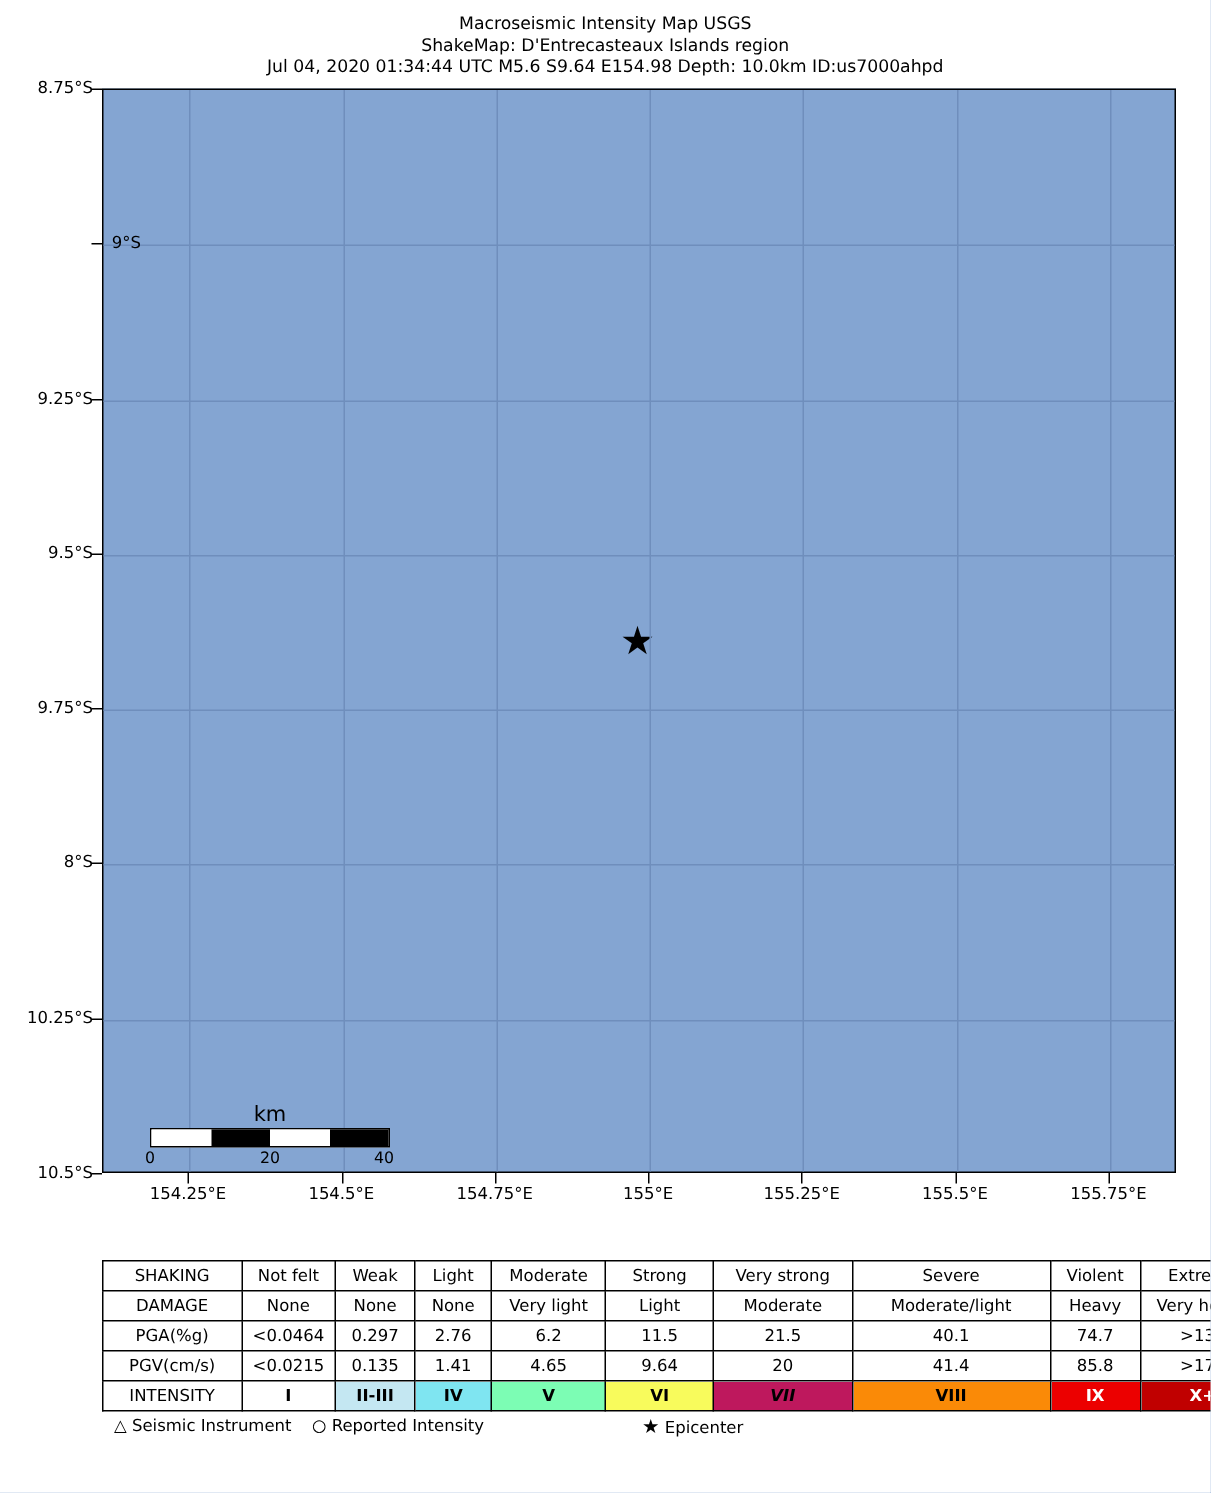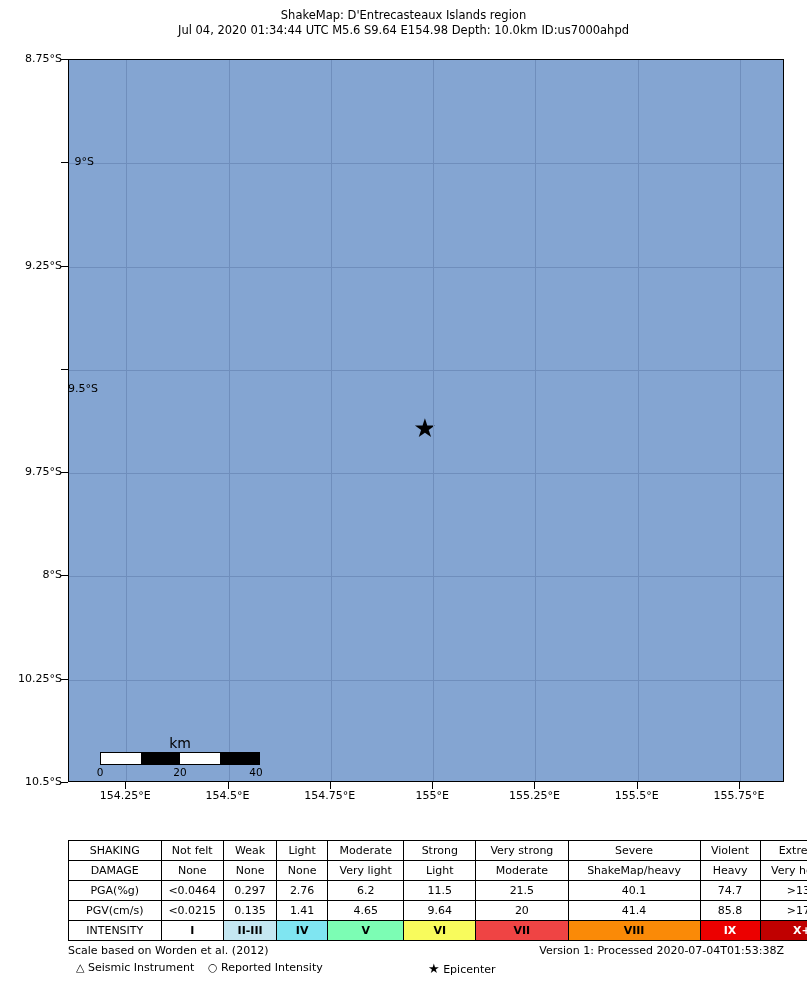--- a/index.html
+++ b/index.html
@@ -191,20 +191,21 @@
   }
   .sym { font-size: 11px; }
   .sym-star { font-size: 13px; }
 </style>
 </head>
 <body>
 
 <div class="page">
 
   <div class="titles">
+    <div class="title-line">Macroseismic Intensity Map USGS</div>
     <div class="title-line">ShakeMap: D'Entrecasteaux Islands region</div>
     <div class="title-line">Jul 04, 2020 01:34:44 UTC M5.6 S9.64 E154.98 Depth: 10.0km ID:us7000ahpd</div>
   </div>
 
   <div class="map-frame" id="map-frame">
     <div class="epicenter" id="epicenter-star" style="left: 355.954px; top: 367.697px;">★</div>
   <div class="grid-line-h" style="top: 103.286px;"></div>
       <div class="grid-line-h" style="top: 206.571px;"></div>
       <div class="grid-line-h" style="top: 309.857px;"></div>
       <div class="grid-line-h" style="top: 413.143px;"></div>
@@ -220,21 +221,21 @@
     </div>
 
   <div id="axes">
       <div class="ytick" style="top: 59px;"></div>
       <div class="ylabel-wrap" style="top: 52px;">8.75°S</div>
       <div class="ytick" style="top: 162.286px;"></div>
       <div class="ylabel-wrap" style="top: 155.286px; padding-left: 32px;">9°S</div>
       <div class="ytick" style="top: 265.571px;"></div>
       <div class="ylabel-wrap" style="top: 258.571px;">9.25°S</div>
       <div class="ytick" style="top: 368.857px;"></div>
-      <div class="ylabel-wrap" style="top: 382px; padding-left: 36px;">9.5°S</div>
+      <div class="ylabel-wrap" style="top: 362px;">9.5°S</div>
       <div class="ytick" style="top: 472.143px;"></div>
       <div class="ylabel-wrap" style="top: 465.143px;">9.75°S</div>
       <div class="ytick" style="top: 575.429px;"></div>
       <div class="ylabel-wrap" style="top: 568.429px;">8°S</div>
       <div class="ytick" style="top: 678.714px;"></div>
       <div class="ylabel-wrap" style="top: 671.714px;">10.25°S</div>
       <div class="ytick" style="top: 782px;"></div>
       <div class="ylabel-wrap" style="top: 775px;">10.5°S</div>
       <div class="xtick" style="left: 125.28px;"></div>
       <div class="xlabel-wrap" style="left: 125.28px;">154.25°E</div>
@@ -294,21 +295,21 @@
           <td>Extreme</td>
         </tr>
         <tr>
           <td class="rowlab">DAMAGE</td>
           <td>None</td>
           <td>None</td>
           <td>None</td>
           <td>Very light</td>
           <td>Light</td>
           <td>Moderate</td>
-          <td>ShakeMap/heavy</td>
+          <td>Moderate/light</td>
           <td>Heavy</td>
           <td>Very heavy</td>
         </tr>
         <tr>
           <td class="rowlab">PGA(%g)</td>
           <td>&lt;0.0464</td>
           <td>0.297</td>
           <td>2.76</td>
           <td>6.2</td>
           <td>11.5</td>
@@ -329,33 +330,29 @@
           <td>85.8</td>
           <td>&gt;178</td>
         </tr>
         <tr class="intensity">
           <td class="rowlab">INTENSITY</td>
           <td style="background: rgb(255, 255, 255); color: rgb(0, 0, 0);">I</td>
           <td style="background: rgb(196, 231, 242); color: rgb(0, 0, 0);">II-III</td>
           <td style="background: rgb(127, 229, 241); color: rgb(0, 0, 0);">IV</td>
           <td style="background: rgb(124, 253, 180); color: rgb(0, 0, 0);">V</td>
           <td style="background: rgb(248, 251, 92); color: rgb(0, 0, 0);">VI</td>
-          <td style="background: #ef4444; color: rgb(0, 0, 0);">VII</td>
+          <td style="background: #be185d; color: rgb(0, 0, 0); font-style: italic;">VII</td>
           <td style="background: rgb(250, 138, 7); color: rgb(0, 0, 0);">VIII</td>
           <td style="background: rgb(236, 0, 0); color: rgb(255, 255, 255);">IX</td>
           <td style="background: rgb(192, 0, 0); color: rgb(255, 255, 255);">X+</td>
         </tr>
       </tbody>
   </table>
 
   <div class="footer">
-    <div class="footer-row">
-      <span class="footer-left">Scale based on Worden et al. (2012)</span>
-      <span class="footer-right">Version 1: Processed 2020-07-04T01:53:38Z</span>
-    </div>
     <div class="footer-legend">
       <span class="fl-item" style="left:8px;">
         <span class="sym">△</span>
         <span>Seismic Instrument</span>
       </span>
       <span class="fl-item" style="left:140px;">
         <span class="sym">○</span>
         <span>Reported Intensity</span>
       </span>
       <span class="fl-item" style="left:360px;">

